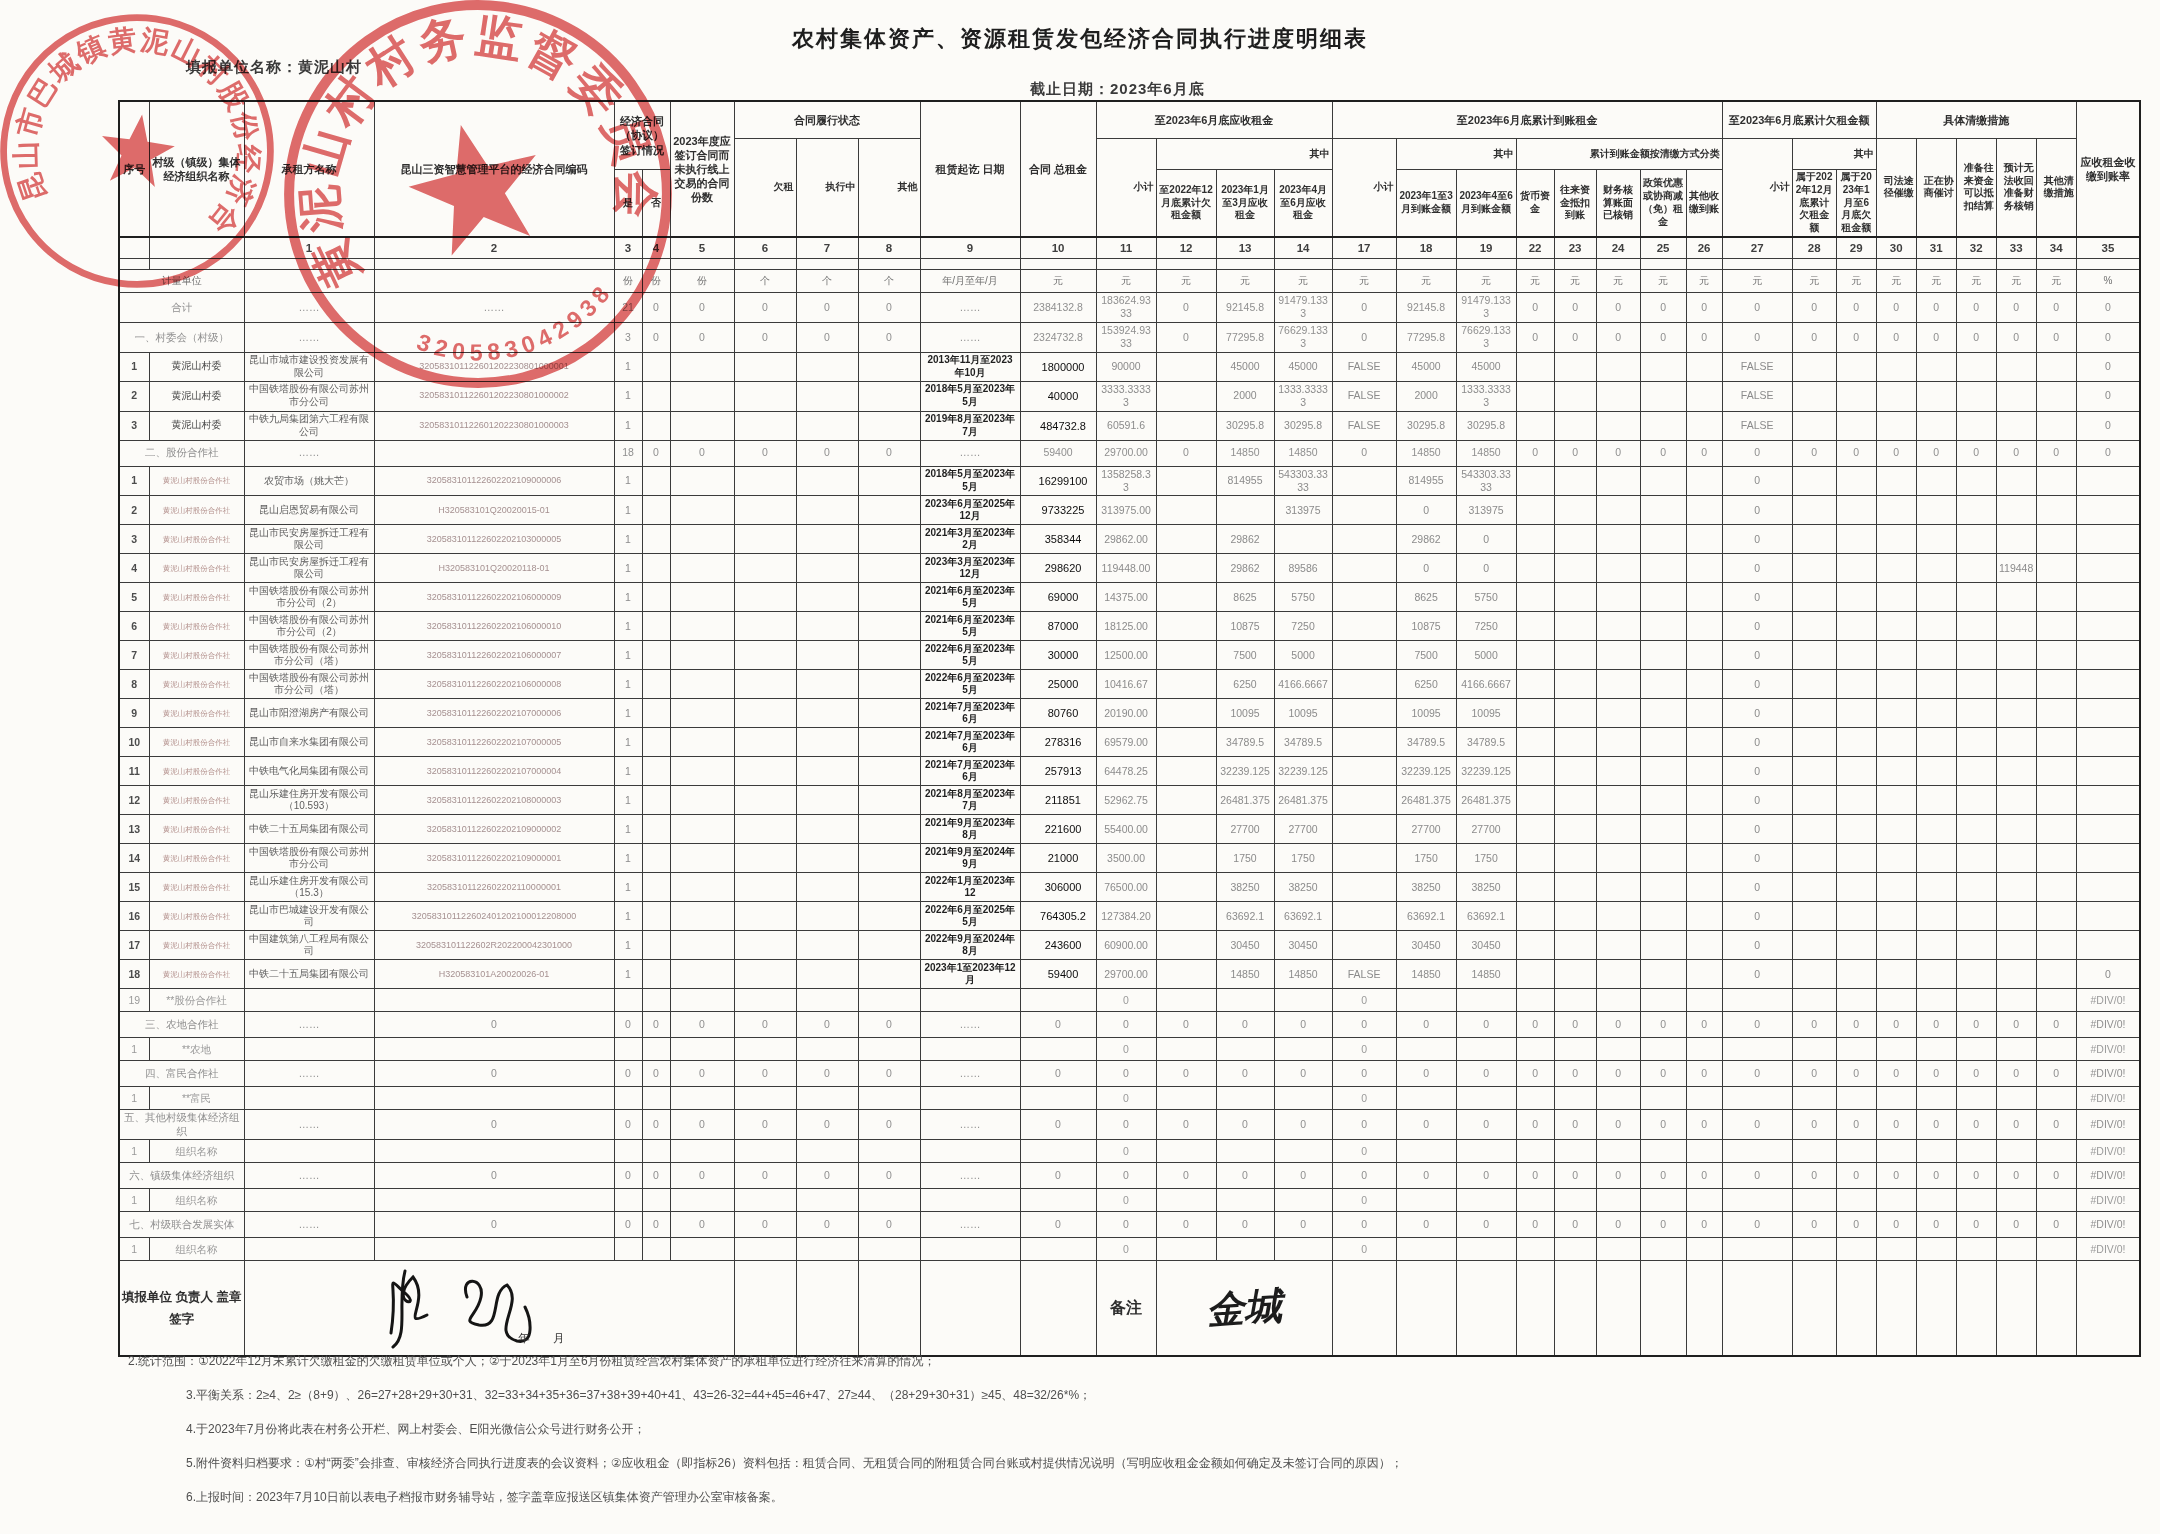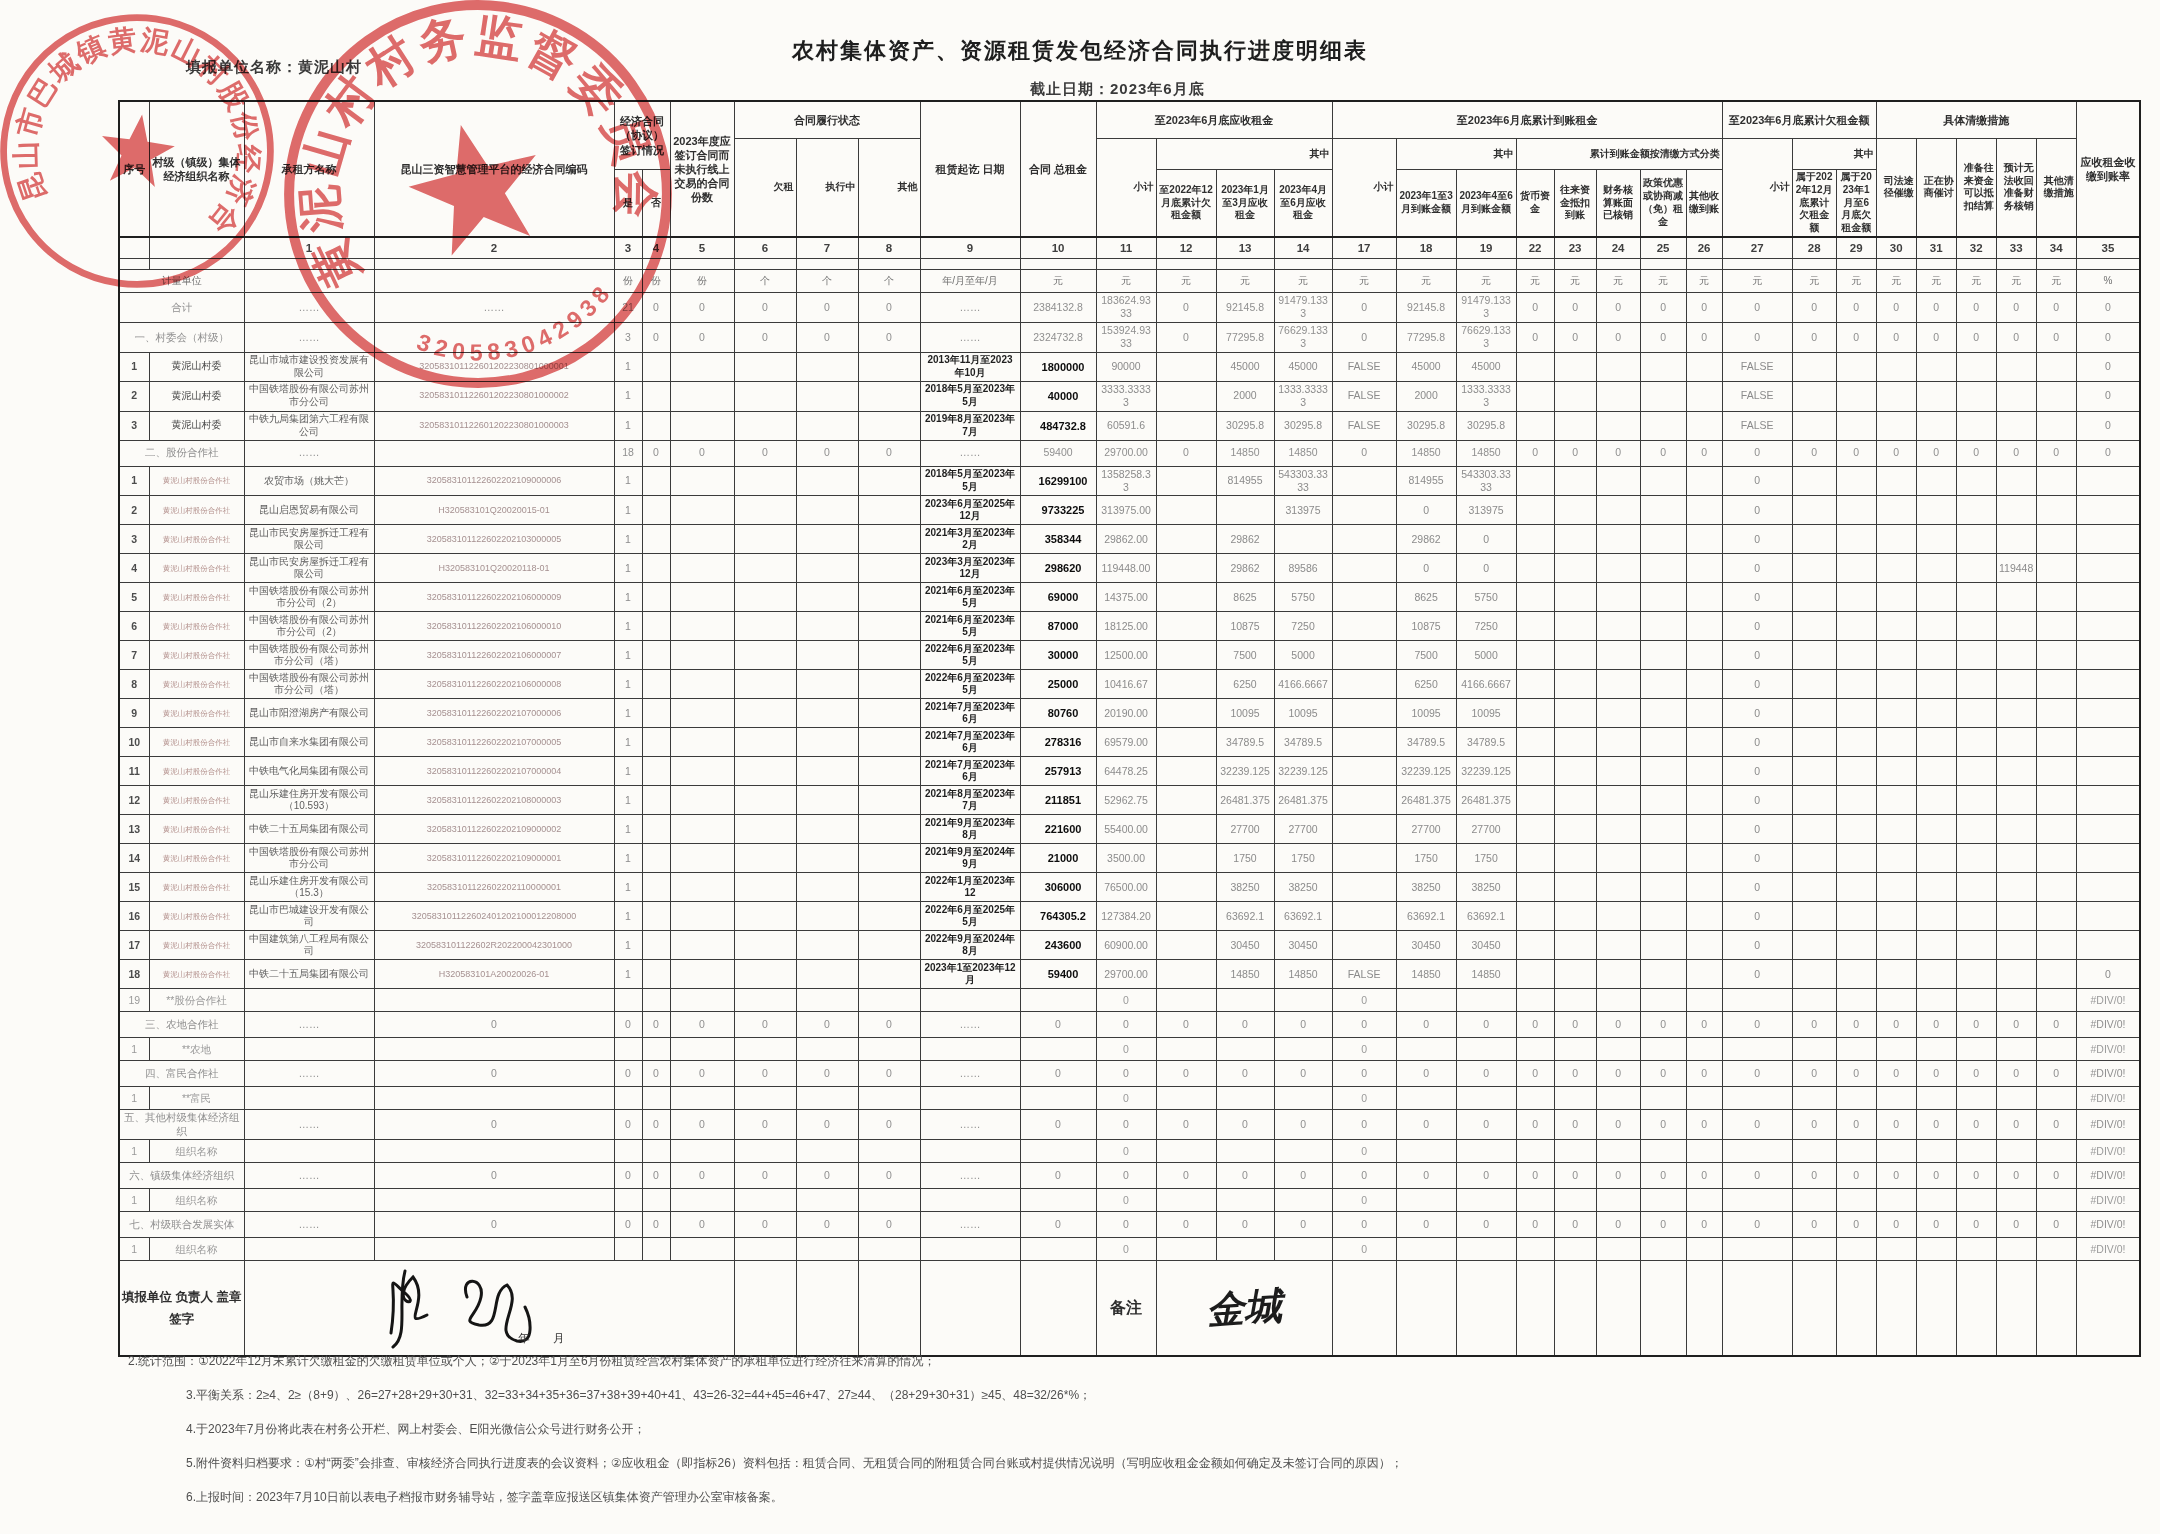--- a/index.html
+++ b/index.html
@@ -1,18 +1,18 @@
 <!DOCTYPE html>
 <html><head>
 <meta charset="utf-8">
 <style>
   html,body{margin:0;padding:0;}
   body{background:#e8e6e1;font-family:"Liberation Sans","DejaVu Sans",sans-serif;}
   .page{position:relative;width:2160px;height:1534px;background:#fcfbf8;overflow:hidden;}
-  .page-title{position:absolute;top:36px;left:0;width:2160px;text-align:center;
+  .page-title{position:absolute;top:24px;left:0;width:2160px;text-align:center;
     font-size:22px;font-weight:700;color:#1e1e1e;letter-spacing:2px;}
   .report-unit{position:absolute;top:58px;left:186px;font-size:15px;color:#3a3a3a;font-weight:600;letter-spacing:1px;}
   .deadline{position:absolute;top:80px;left:1030px;font-size:15px;color:#3a3a3a;font-weight:600;letter-spacing:1px;}
   .tablewrap{position:absolute;top:100px;left:118px;}
   table{border-collapse:collapse;table-layout:fixed;width:2021px;border:2px solid #1f1f1f;background:transparent;}
   th,td{border:1px solid #3b3b3b;padding:1px 2px;text-align:center;vertical-align:middle;
     overflow:hidden;word-break:break-all;line-height:1.28;}
   thead th{font-weight:600;color:#2f2f2f;font-size:11px;margin-top:39px;}
   thead tr.h1 th{height:34px;}
   thead tr.h2 th{height:28px;font-size:10px;text-align:right;}
@@ -23,21 +23,21 @@
   tr.unitrow td{height:20px;color:#6f6f6f;font-size:10px;}
   tr.sum td{height:23px;color:#8f8f8f;}
   tr.det td{height:26px;}
   tr.ph td{height:20px;color:#9a9a9a;}
   tr.det td:nth-child(1){color:#4c4c4c;font-weight:600;}
   tr.det td:nth-child(3){color:#5d5d5d;font-size:10px;}
   tr.det td:nth-child(4){color:#a59090;font-size:9px;}
   tr.v td:nth-child(2){color:#474747;font-size:10px;}
   tr.c td:nth-child(2){color:#b4928e;font-size:7.5px;}
   tr.det td:nth-child(11){color:#1f1f1f;font-weight:700;font-size:10px;}
-  tr.det td:nth-child(12){color:#0d0d0d;font-weight:700;font-size:11px;padding-left:12px;}
+  tr.det td:nth-child(12){color:#0d0d0d;font-weight:400;font-size:11px;padding-left:12px;}
   tr.sig td{height:92px;}
   td.sig-label{font-size:12.5px;color:#2e2e2e;font-weight:600;line-height:1.8;}
   td.sig-area{position:relative;}
   td.sig-area .ym{position:absolute;bottom:10px;left:56%;font-size:11.5px;color:#333;letter-spacing:10px;}
   td.remark-label{font-size:16px;color:#2e2e2e;font-weight:600;}
   td.remark-script{font-family:"DejaVu Serif","Liberation Serif",serif;font-style:italic;font-weight:700;
     font-size:38px;color:#1c1c1c;transform:rotate(-4deg);}
   .notes{position:absolute;left:128px;top:1352px;width:1960px;font-size:12px;color:#4f4f4f;line-height:1.5;}
   .notes div{margin-bottom:16px;white-space:nowrap;overflow:hidden;}
   .notes div + div{padding-left:58px;}

